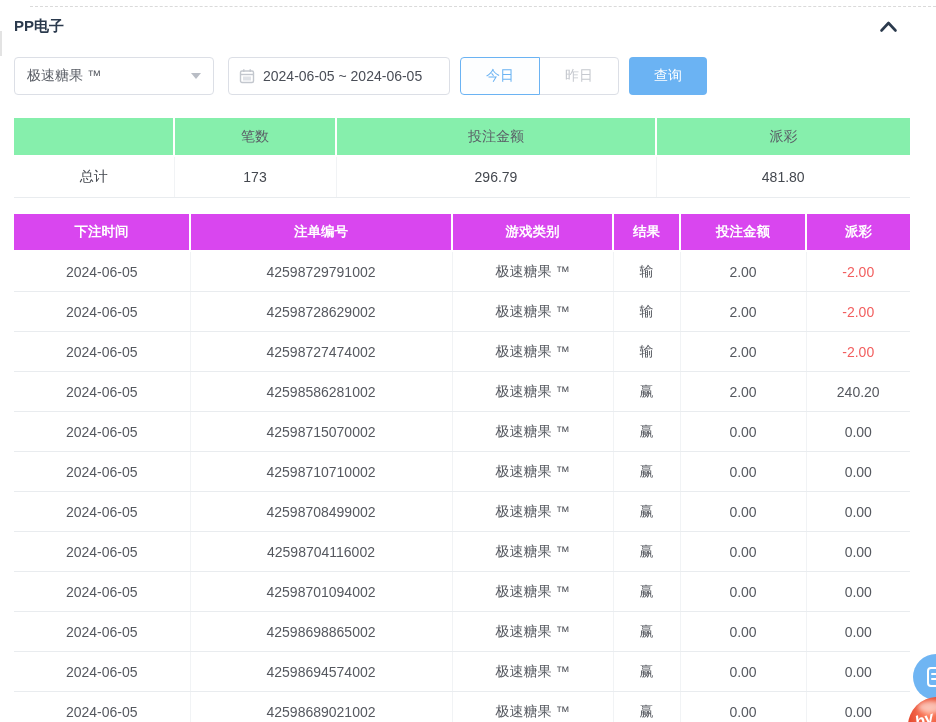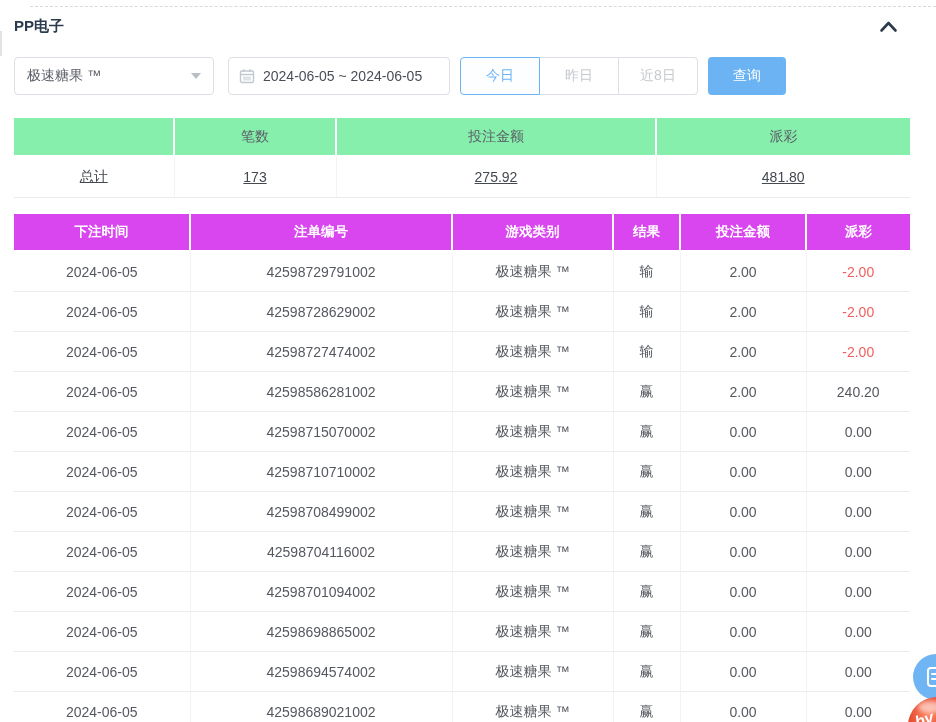--- a/index.html
+++ b/index.html
@@ -35,21 +35,21 @@
   .seg.active{border-color:#6bb3f3;color:#6bb3f3;position:relative;z-index:1;background:#fdfeff;}
   .query{width:78px;height:38px;background:#6bb3f3;color:#fff;border:none;border-radius:4px;
     font-size:14px;margin-left:10px;cursor:pointer;font-family:inherit;}
 
   table{border-collapse:collapse;table-layout:fixed;width:896px;margin-left:14px;
     text-align:center;font-size:14px;}
   .summary{margin-top:23px;}
   .summary th{background:#86efac;color:#5a5e66;font-weight:normal;height:35px;
     border-right:2px solid #fff;border-bottom:2px solid #fff;font-size:14px;}
   .summary th:last-child{border-right:none;}
-  .summary td{height:38px;border-bottom:1px solid #e9ecef;border-right:1px solid #f1f3f5;color:#44484f;text-decoration:underline;}
+  .summary td{height:38px;border-bottom:1px solid #e9ecef;border-right:1px solid #f1f3f5;color:#44484f;}
   .summary td:last-child{border-right:none;}
 
   .detail{margin-top:16px;}
   .detail th{background:#d946ef;color:#fff;font-weight:bold;height:34px;
     border-right:2px solid #fff;border-bottom:2px solid #fff;font-size:13.5px;}
   .detail th:last-child{border-right:none;}
   .detail td{height:37px;border-bottom:1px solid #e9ecef;border-right:1px solid #f1f3f5;color:#55585f;}
   .detail td:last-child{border-right:none;}
   .detail td.neg{color:#f25e5e;}
 
@@ -89,21 +89,20 @@
       <line x1="1.5" y1="6.5" x2="14.5" y2="6.5" stroke="#c3c7ce" stroke-width="1.4"></line>
       <line x1="4.8" y1="1.2" x2="4.8" y2="4" stroke="#c3c7ce" stroke-width="1.4"></line>
       <line x1="11.2" y1="1.2" x2="11.2" y2="4" stroke="#c3c7ce" stroke-width="1.4"></line>
       <rect x="4" y="8.5" width="8" height="4" fill="#dfe2e7"></rect>
     </svg>
     <span>2024-06-05 ~ 2024-06-05</span>
   </div>
   <div class="seg-group">
     <button class="seg active">今日</button>
     <button class="seg">昨日</button>
-    <button class="seg">近8日</button>
   </div>
   <button class="query">查询</button>
 </div>
 
 <table class="summary">
   <colgroup>
       <col style="width:160px">
       <col style="width:162px">
       <col style="width:320px">
       <col style="width:254px">
@@ -113,21 +112,21 @@
       <th></th>
       <th>笔数</th>
       <th>投注金额</th>
       <th>派彩</th>
     </tr>
   </thead>
   <tbody>
     <tr>
       <td>总计</td>
       <td>173</td>
-      <td>275.92</td>
+      <td>296.79</td>
       <td>481.80</td>
     </tr>
   </tbody>
 </table>
 
 <table class="detail">
   <colgroup>
       <col style="width:176px">
       <col style="width:262px">
       <col style="width:161px">

